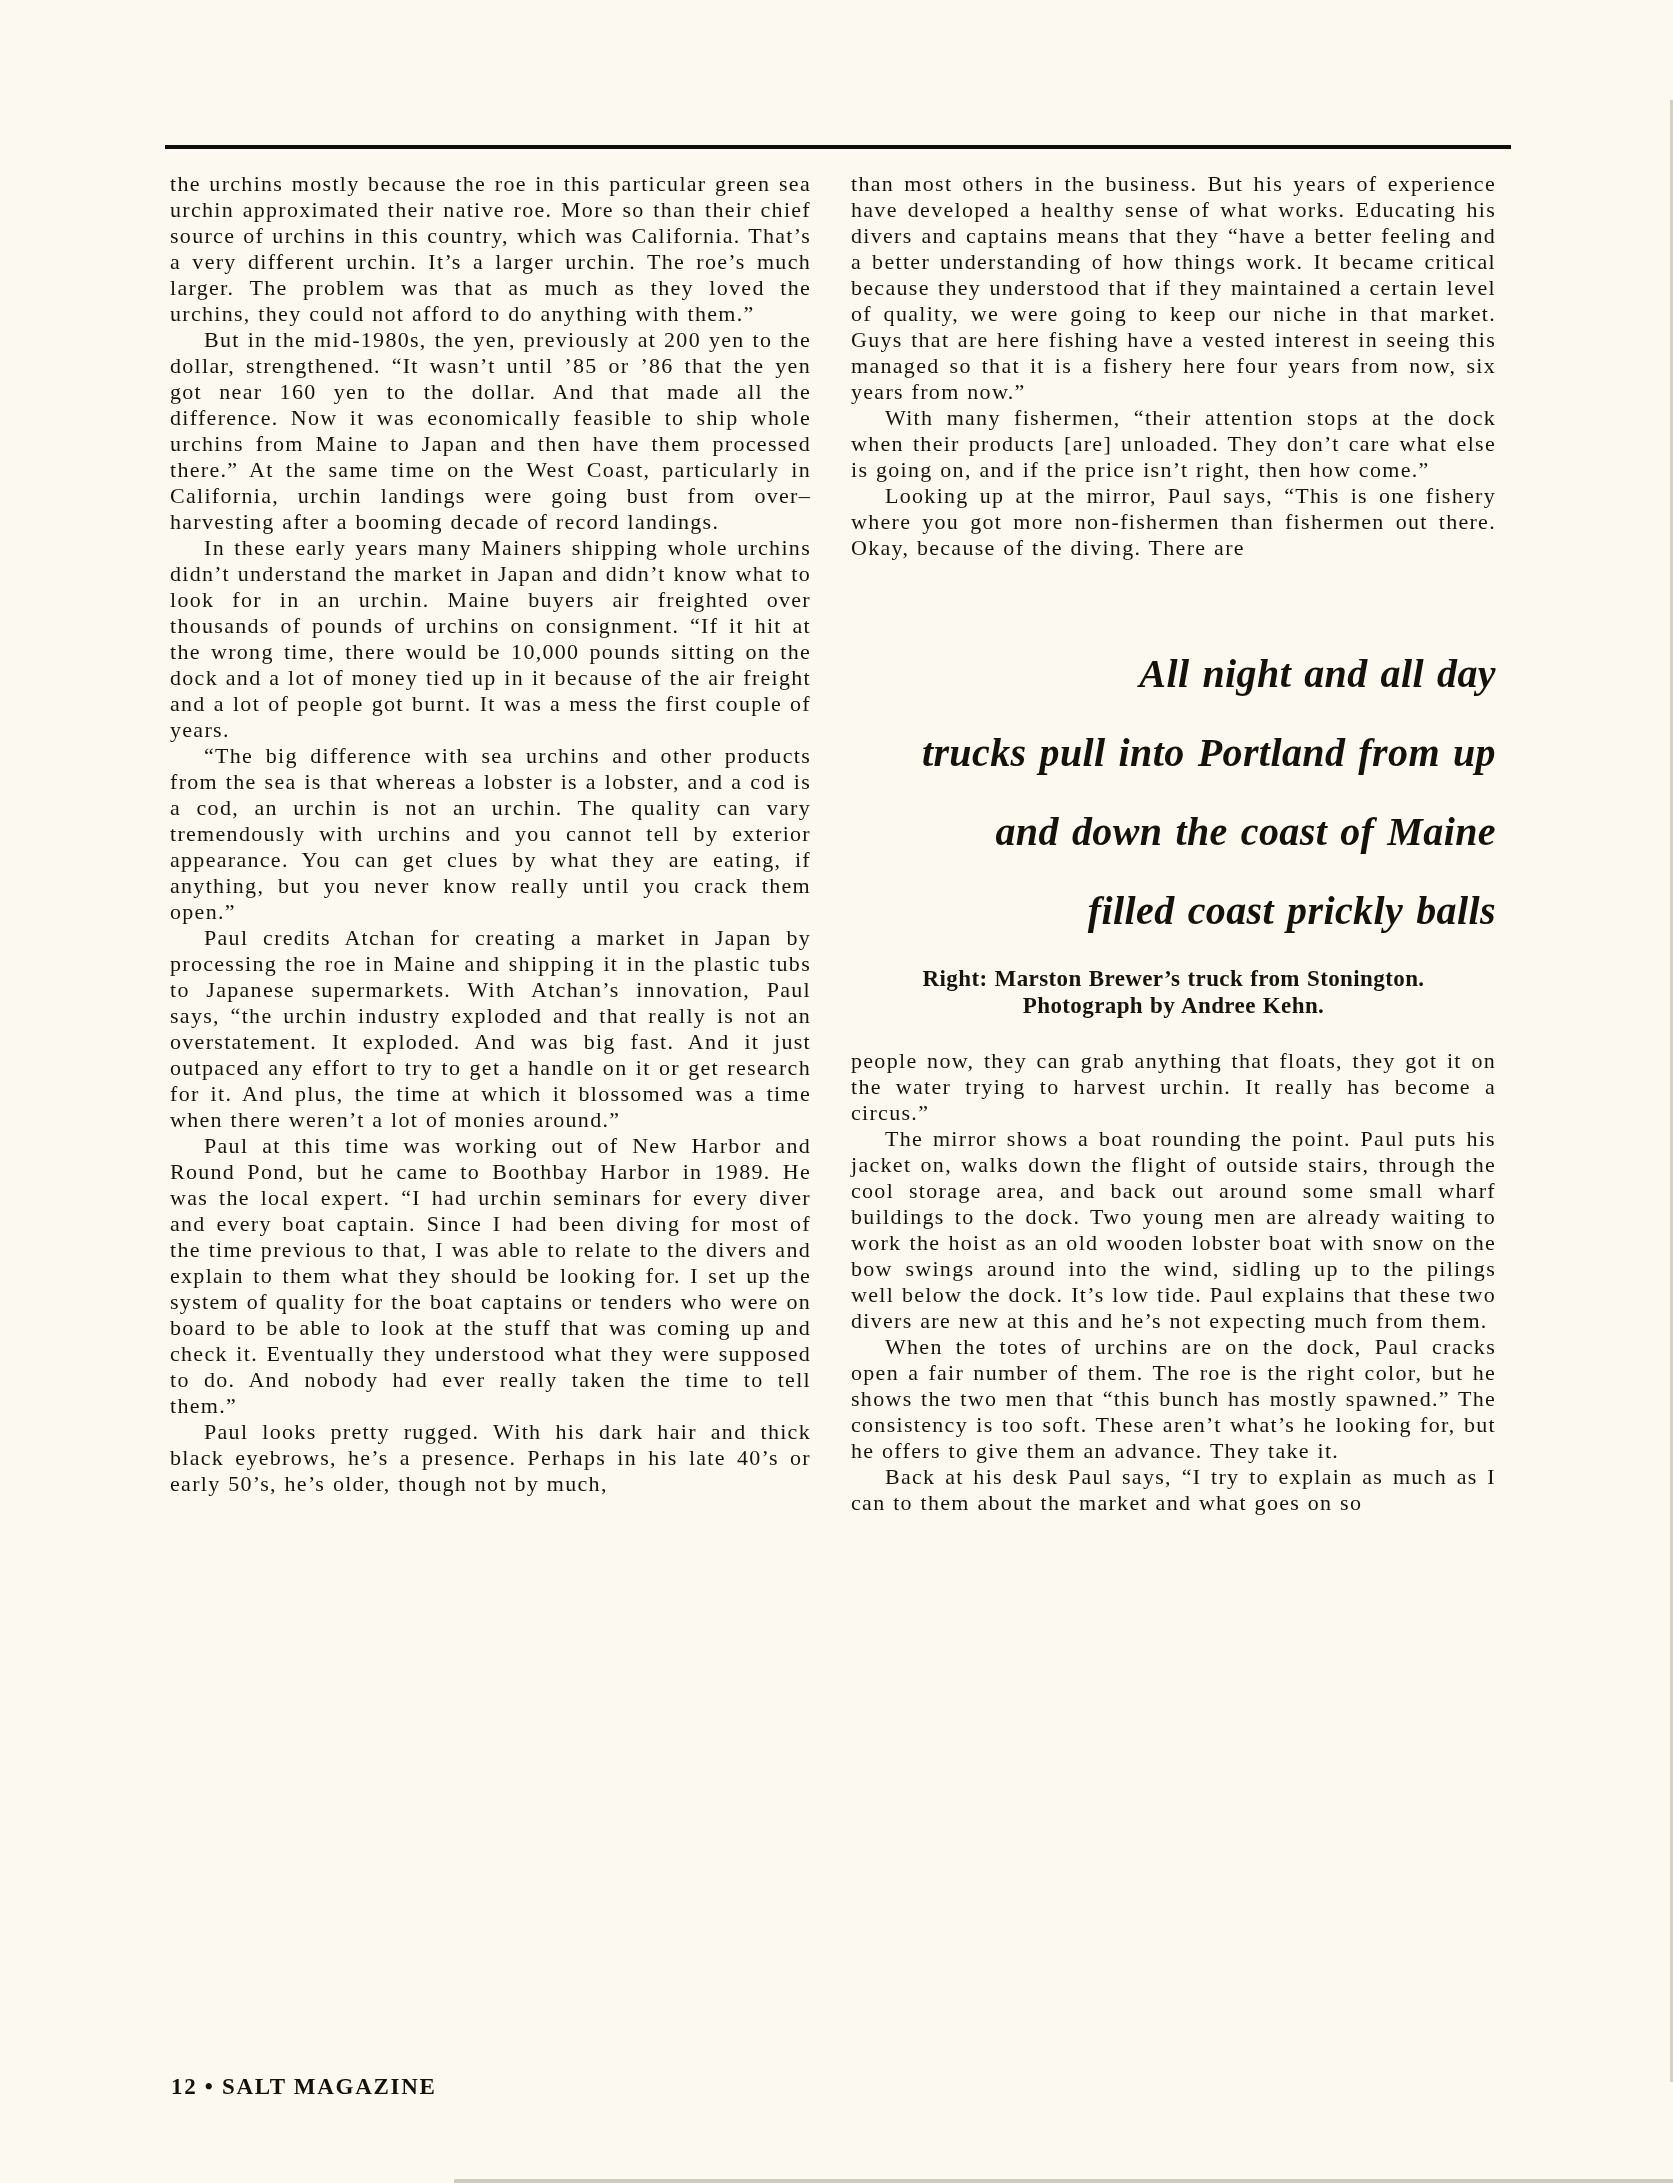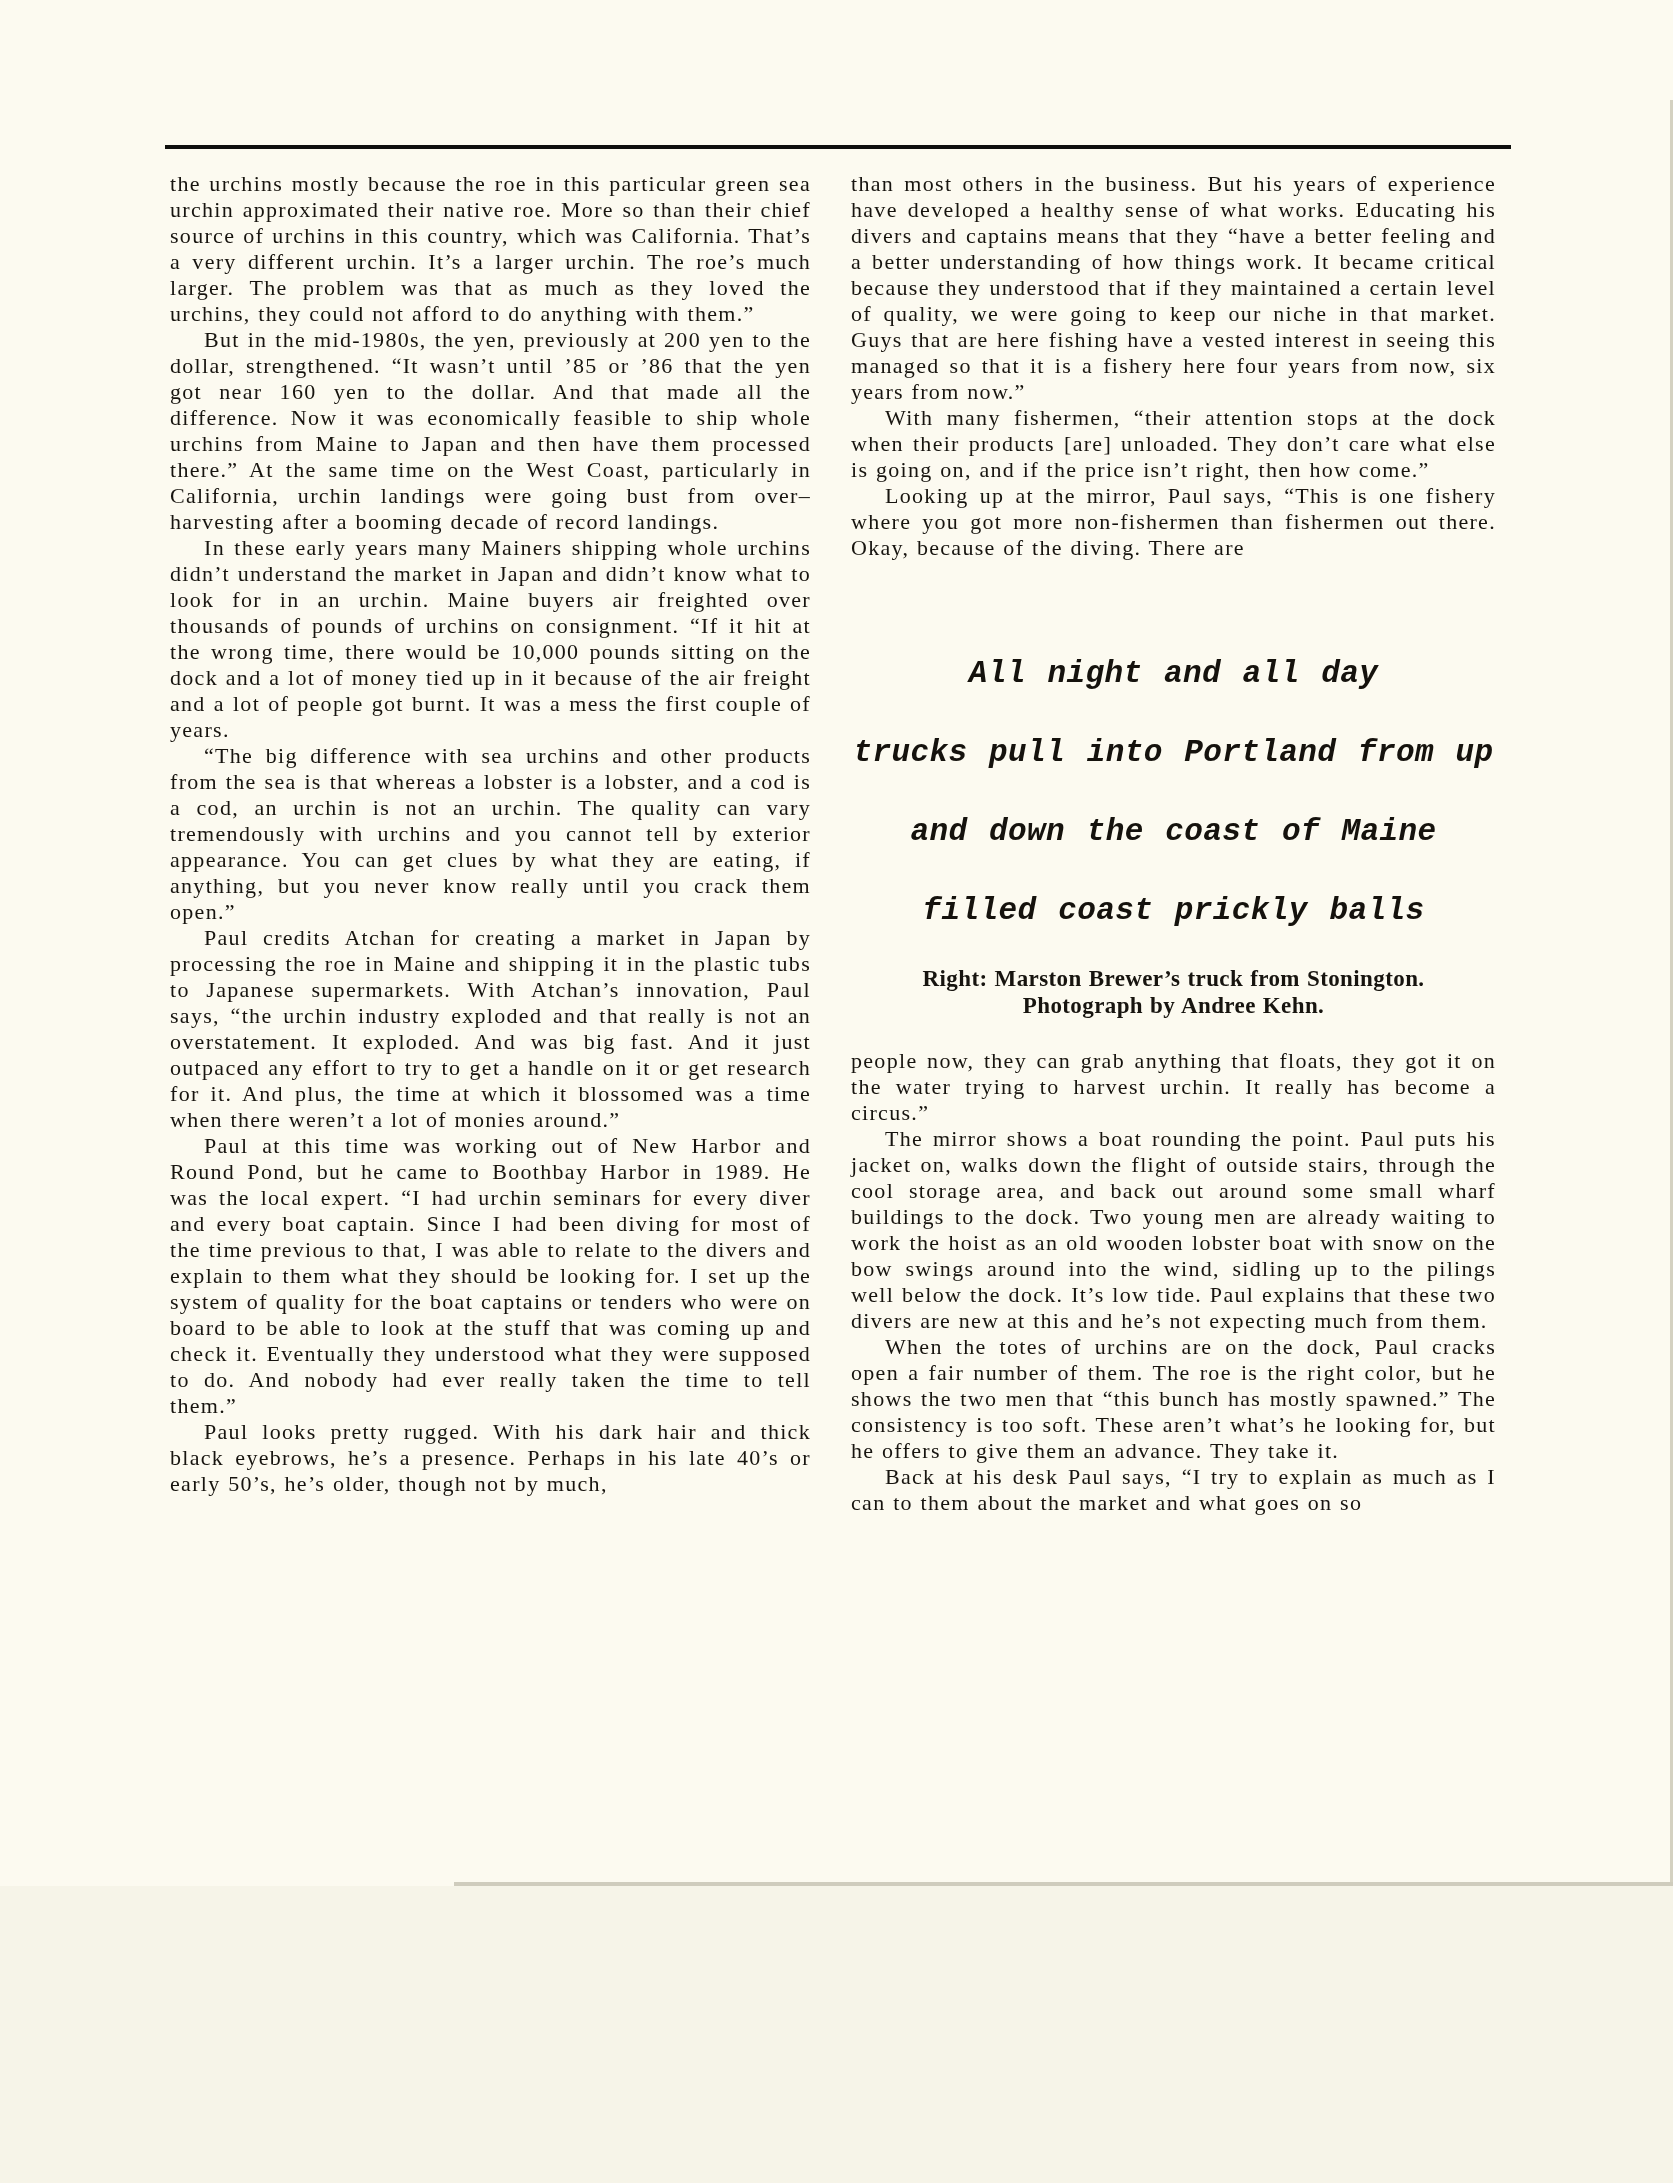--- a/index.html
+++ b/index.html
@@ -8,21 +8,21 @@
   }
   body {
     width: 1674px;
     height: 2183px;
     background: #f6f4e8;
     font-family: "Liberation Serif", serif;
   }
   .page {
     position: relative;
     width: 1674px;
-    height: 1886px;
+    height: 2183px;
     background: #fcfaf0;
     color: #17140f;
     overflow: hidden;
   }
   .top-rule {
     position: absolute;
     left: 165px;
     top: 145px;
     width: 1346px;
     height: 3.9px;
@@ -36,25 +36,25 @@
     line-height: 26px;
     letter-spacing: 1.3px;
     word-spacing: 0.9px;
   }
   .col-left  { left: 170px;  width: 641px; }
   .col-right { left: 851px; width: 645px; }
   .col p { margin: 0; padding: 0; }
   .col p.indent { text-indent: 34px; }
   .pull-quote {
     margin-top: 73px;
-    text-align: center;
-    font-family: Liberation Mono, monospace;
+    text-align: right;
+    font-family: Liberation Serif, serif;
     font-style: italic;
     font-weight: bold;
-    font-size: 31px;
+    font-size: 40px;
     letter-spacing: 0.4px;
     word-spacing: 2.6px;
     color: #15120d;
   }
   .pull-quote .pq-line {
     line-height: 79px;
     text-indent: 0;
   }
   .caption {
     margin-top: 15px;

